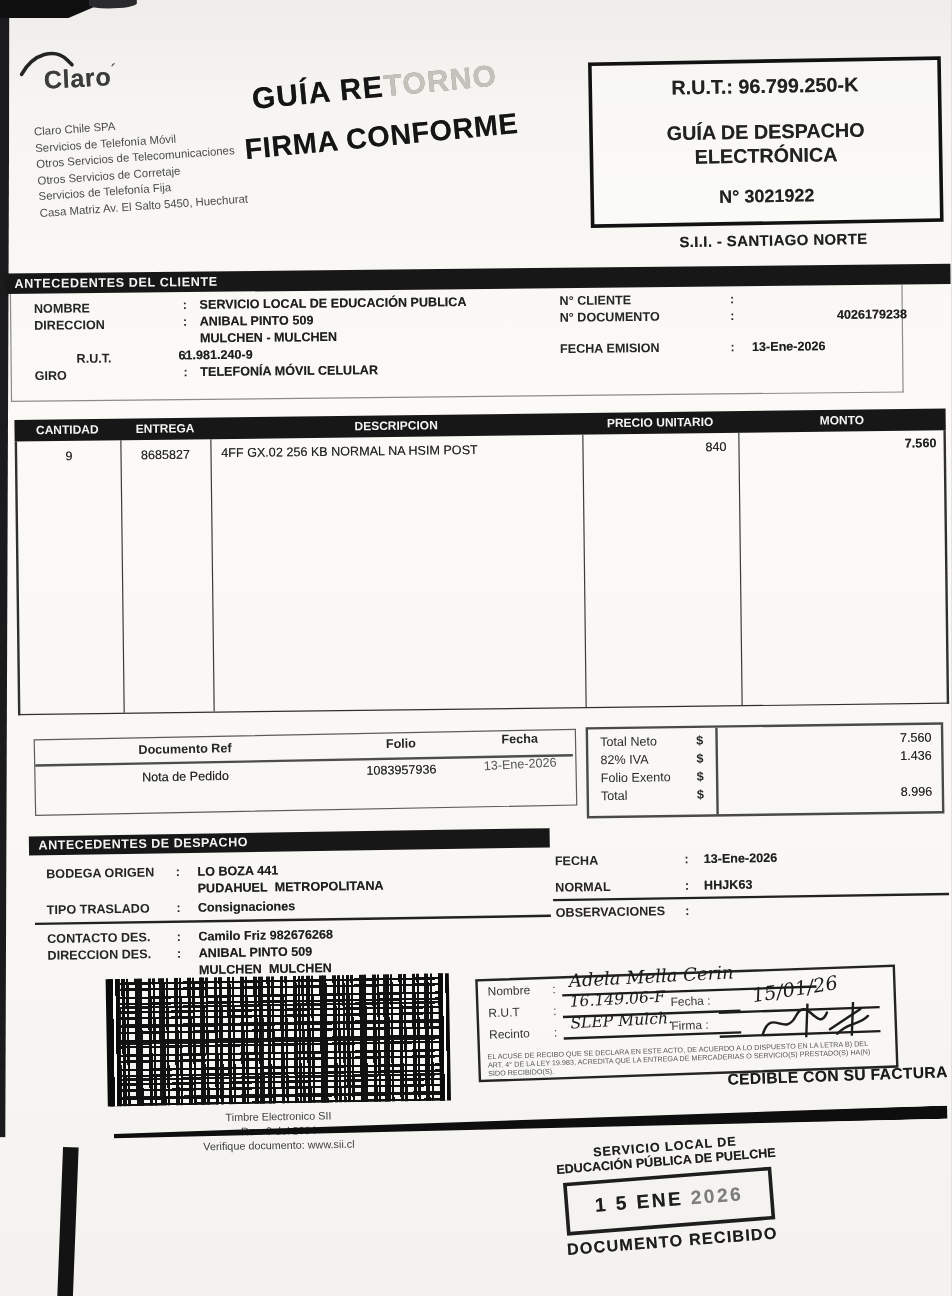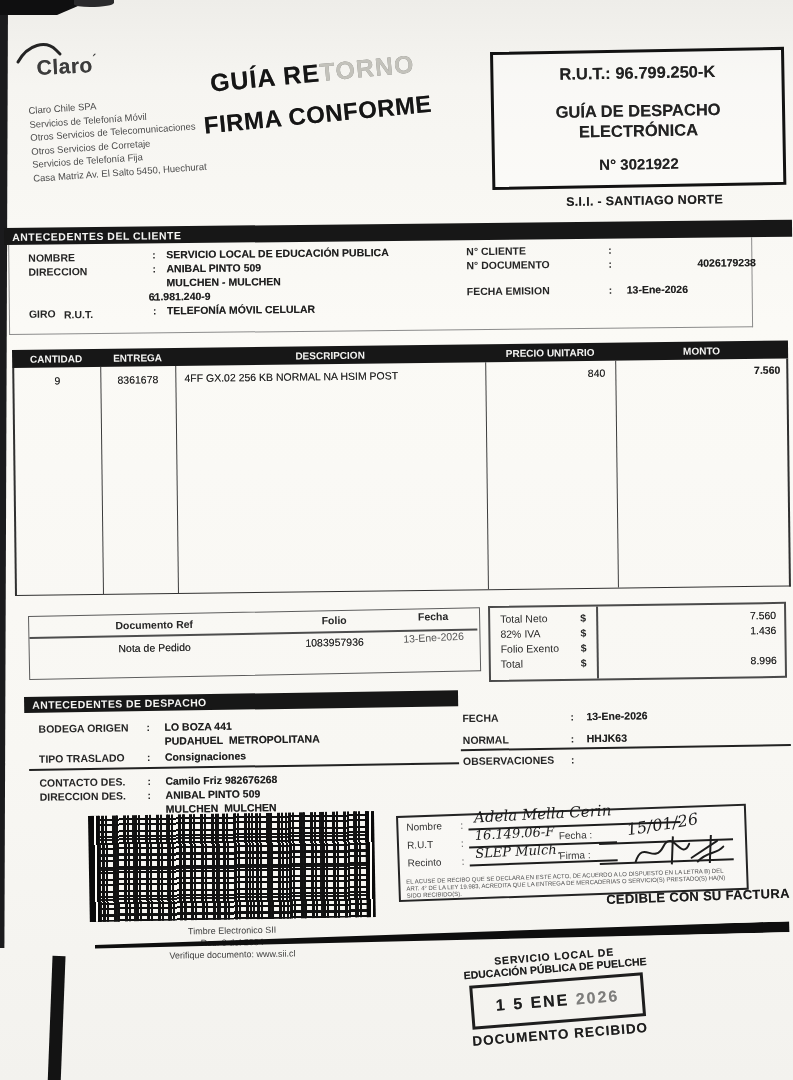--- a/index.html
+++ b/index.html
@@ -102,21 +102,21 @@
     <div class="r2"><span>GUÍA DE DESPACHO</span><br><span>ELECTRÓNICA</span></div>
     <div class="r3">N° 3021922</div>
   </div>
   <div class="abs rot sii ink" style="left:566px;top:195px;transform:rotate(-1deg);">S.I.I. - SANTIAGO NORTE</div>
 
   <div class="abs rot" style="left:4px;top:228px;width:788px;height:110px;transform:rotate(-0.6deg);">
     <div class="bar small" style="position:absolute;left:0;top:0;width:788px;height:17px;padding-left:8px;box-sizing:border-box;letter-spacing:.5px;">ANTECEDENTES DEL CLIENTE</div>
     <div style="position:absolute;left:4px;top:17px;width:742px;height:89px;border-left:1px solid #8b8b8b;border-right:1px solid #8b8b8b;border-bottom:1px solid #8b8b8b;"></div>
     <div class="abs lbl small" style="left:24px;top:24px;">NOMBRE</div>
     <div class="abs lbl small" style="left:24px;top:38px;">DIRECCION</div>
-    <div class="abs lbl small" style="left:24px;top:81px;padding-left:35px;">R.U.T.</div>
+    <div class="abs lbl small" style="left:24px;top:66px;padding-left:35px;">R.U.T.</div>
     <div class="abs lbl small" style="left:24px;top:80px;">GIRO</div>
     <div class="abs colon small" style="left:148px;top:22px;">:</div>
     <div class="abs colon small" style="left:148px;top:36px;">:</div>
     <div class="abs colon small" style="left:148px;top:64px;">:</div>
     <div class="abs colon small" style="left:148px;top:78px;">:</div>
     <div class="abs val small ink" style="left:162px;top:22px;">SERVICIO LOCAL DE EDUCACIÓN PUBLICA</div>
     <div class="abs val small ink" style="left:162px;top:36px;">ANIBAL PINTO 509</div>
     <div class="abs val small ink" style="left:162px;top:50px;">MULCHEN - MULCHEN</div>
     <div class="abs val small ink" style="left:144px;top:64px;">61.981.240-9</div>
     <div class="abs val small ink" style="left:162px;top:78px;">TELEFONÍA MÓVIL CELULAR</div>
@@ -138,21 +138,21 @@
       <span style="width:310px;text-align:center;">DESCRIPCION</span>
       <span style="width:130px;text-align:center;">PRECIO UNITARIO</span>
       <span style="width:173px;text-align:center;">MONTO</span>
     </div>
     <div style="position:absolute;left:0;top:18px;width:776px;height:228px;border-left:2px solid #303030;border-right:2px solid #303030;border-bottom:1.5px solid #303030;box-sizing:border-box;">
       <div class="tbl-sep" style="left:86px;"></div>
       <div class="tbl-sep" style="left:161px;"></div>
       <div class="tbl-sep" style="left:471px;"></div>
       <div class="tbl-sep" style="left:601px;"></div>
       <div class="abs small ink" style="left:0;top:7px;width:86px;text-align:center;">9</div>
-      <div class="abs small ink" style="left:86px;top:7px;width:75px;text-align:center;">8361678</div>
+      <div class="abs small ink" style="left:86px;top:7px;width:75px;text-align:center;">8685827</div>
       <div class="abs small ink" style="left:170px;top:6px;">4FF GX.02 256 KB NORMAL NA HSIM POST</div>
       <div class="abs small ink" style="left:471px;top:6px;width:120px;text-align:right;">840</div>
       <div class="abs small ink" style="left:601px;top:5px;width:165px;text-align:right;font-weight:bold;">7.560</div>
     </div>
   </div>
 
   <div class="abs rot refbox" style="left:28px;top:616px;width:452px;height:64px;transform:rotate(-1.1deg);">
     <div class="abs lbl small" style="left:0;top:4px;width:250px;text-align:center;">Documento Ref</div>
     <div class="abs lbl small" style="left:250px;top:3px;width:110px;text-align:center;">Folio</div>
     <div class="abs lbl small" style="left:360px;top:1px;width:88px;text-align:center;">Fecha</div>

